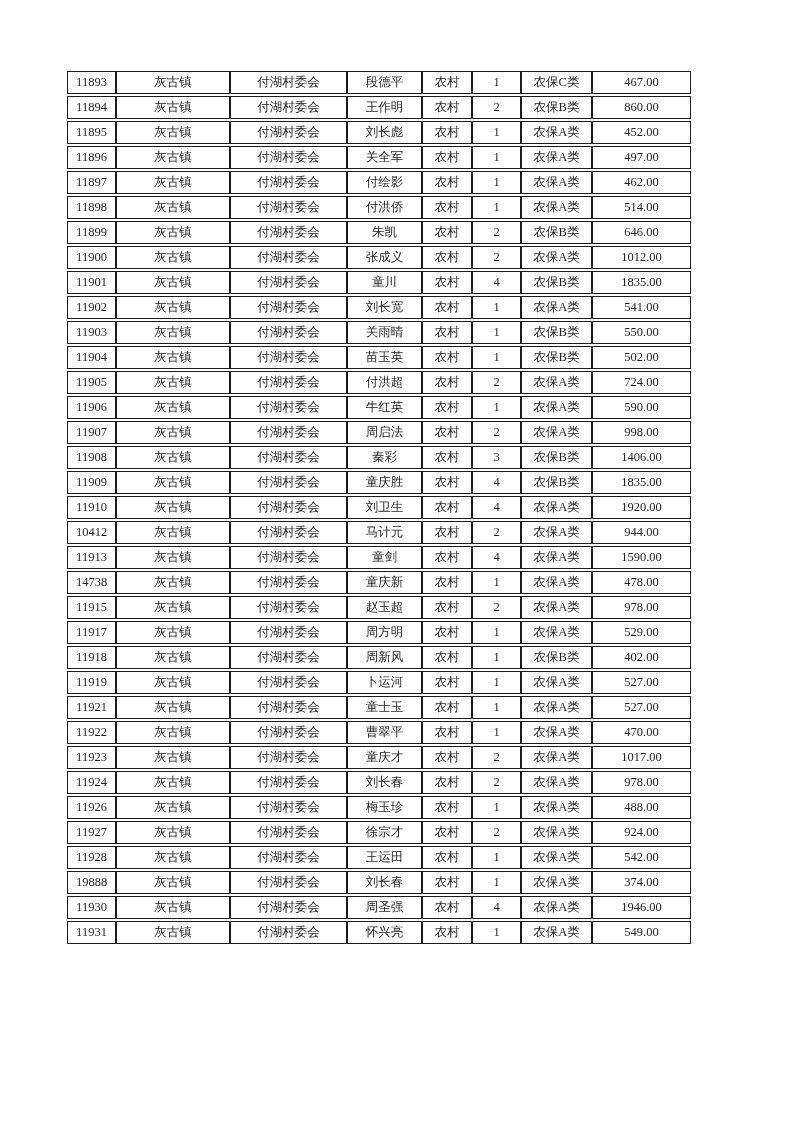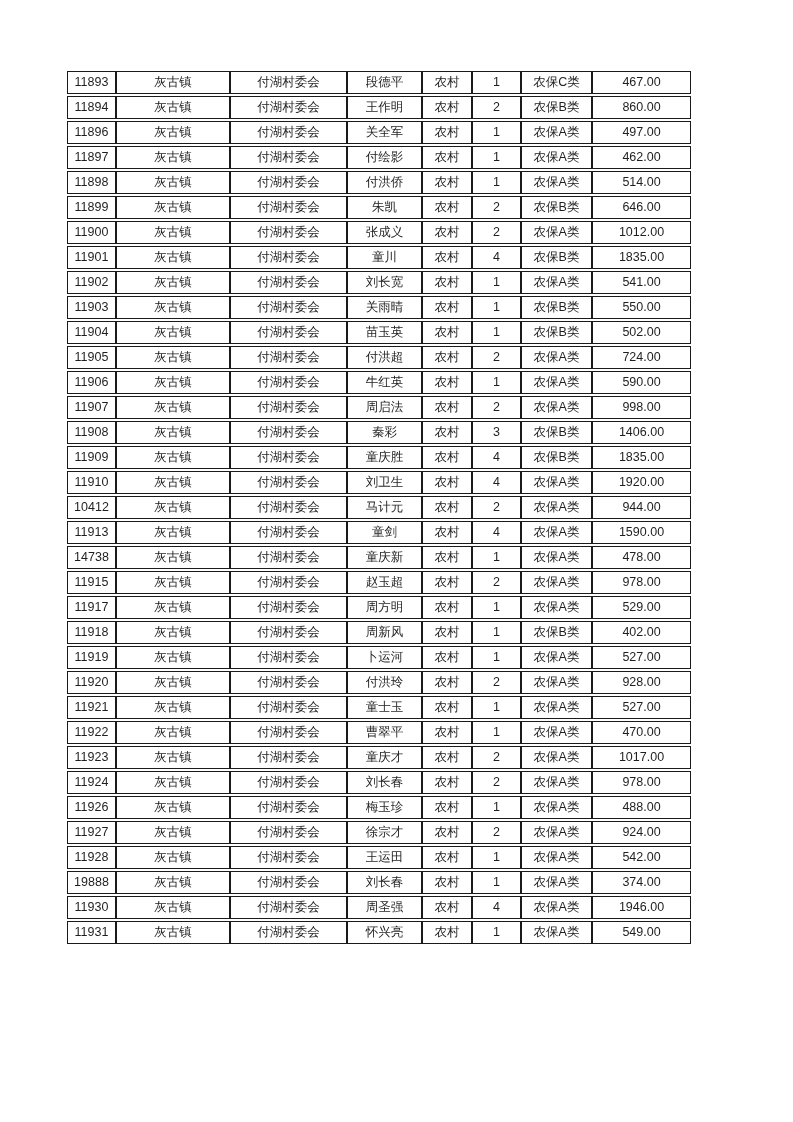--- a/index.html
+++ b/index.html
@@ -6,21 +6,21 @@
     margin: 0;
     padding: 0;
     background: #ffffff;
   }
   .page {
     position: relative;
     width: 793px;
     height: 1122px;
     background: #ffffff;
     overflow: hidden;
-    font-family: Liberation Sans, sans-serif;
+    font-family: Liberation Serif, serif;
     color: #1f1f1f;
   }
   table.grid {
     position: absolute;
     left: 67px;
     top: 69px;
     border-collapse: separate;
     border-spacing: 0 2px;
     table-layout: fixed;
     width: 624px;
@@ -78,20 +78,30 @@
     <td>11894</td>
     <td>灰古镇</td>
     <td>付湖村委会</td>
     <td>王作明</td>
     <td>农村</td>
     <td>2</td>
     <td>农保B类</td>
     <td>860.00</td>
   </tr>
 
+  <tr>
+    <td>11895</td>
+    <td>灰古镇</td>
+    <td>付湖村委会</td>
+    <td>刘长彪</td>
+    <td>农村</td>
+    <td>1</td>
+    <td>农保A类</td>
+    <td>452.00</td>
+  </tr>
 
   <tr>
     <td>11896</td>
     <td>灰古镇</td>
     <td>付湖村委会</td>
     <td>关全军</td>
     <td>农村</td>
     <td>1</td>
     <td>农保A类</td>
     <td>497.00</td>
@@ -323,30 +333,20 @@
     <td>11919</td>
     <td>灰古镇</td>
     <td>付湖村委会</td>
     <td>卜运河</td>
     <td>农村</td>
     <td>1</td>
     <td>农保A类</td>
     <td>527.00</td>
   </tr>
 
-  <tr>
-    <td>11920</td>
-    <td>灰古镇</td>
-    <td>付湖村委会</td>
-    <td>付洪玲</td>
-    <td>农村</td>
-    <td>2</td>
-    <td>农保A类</td>
-    <td>928.00</td>
-  </tr>
 
   <tr>
     <td>11921</td>
     <td>灰古镇</td>
     <td>付湖村委会</td>
     <td>童士玉</td>
     <td>农村</td>
     <td>1</td>
     <td>农保A类</td>
     <td>527.00</td>

